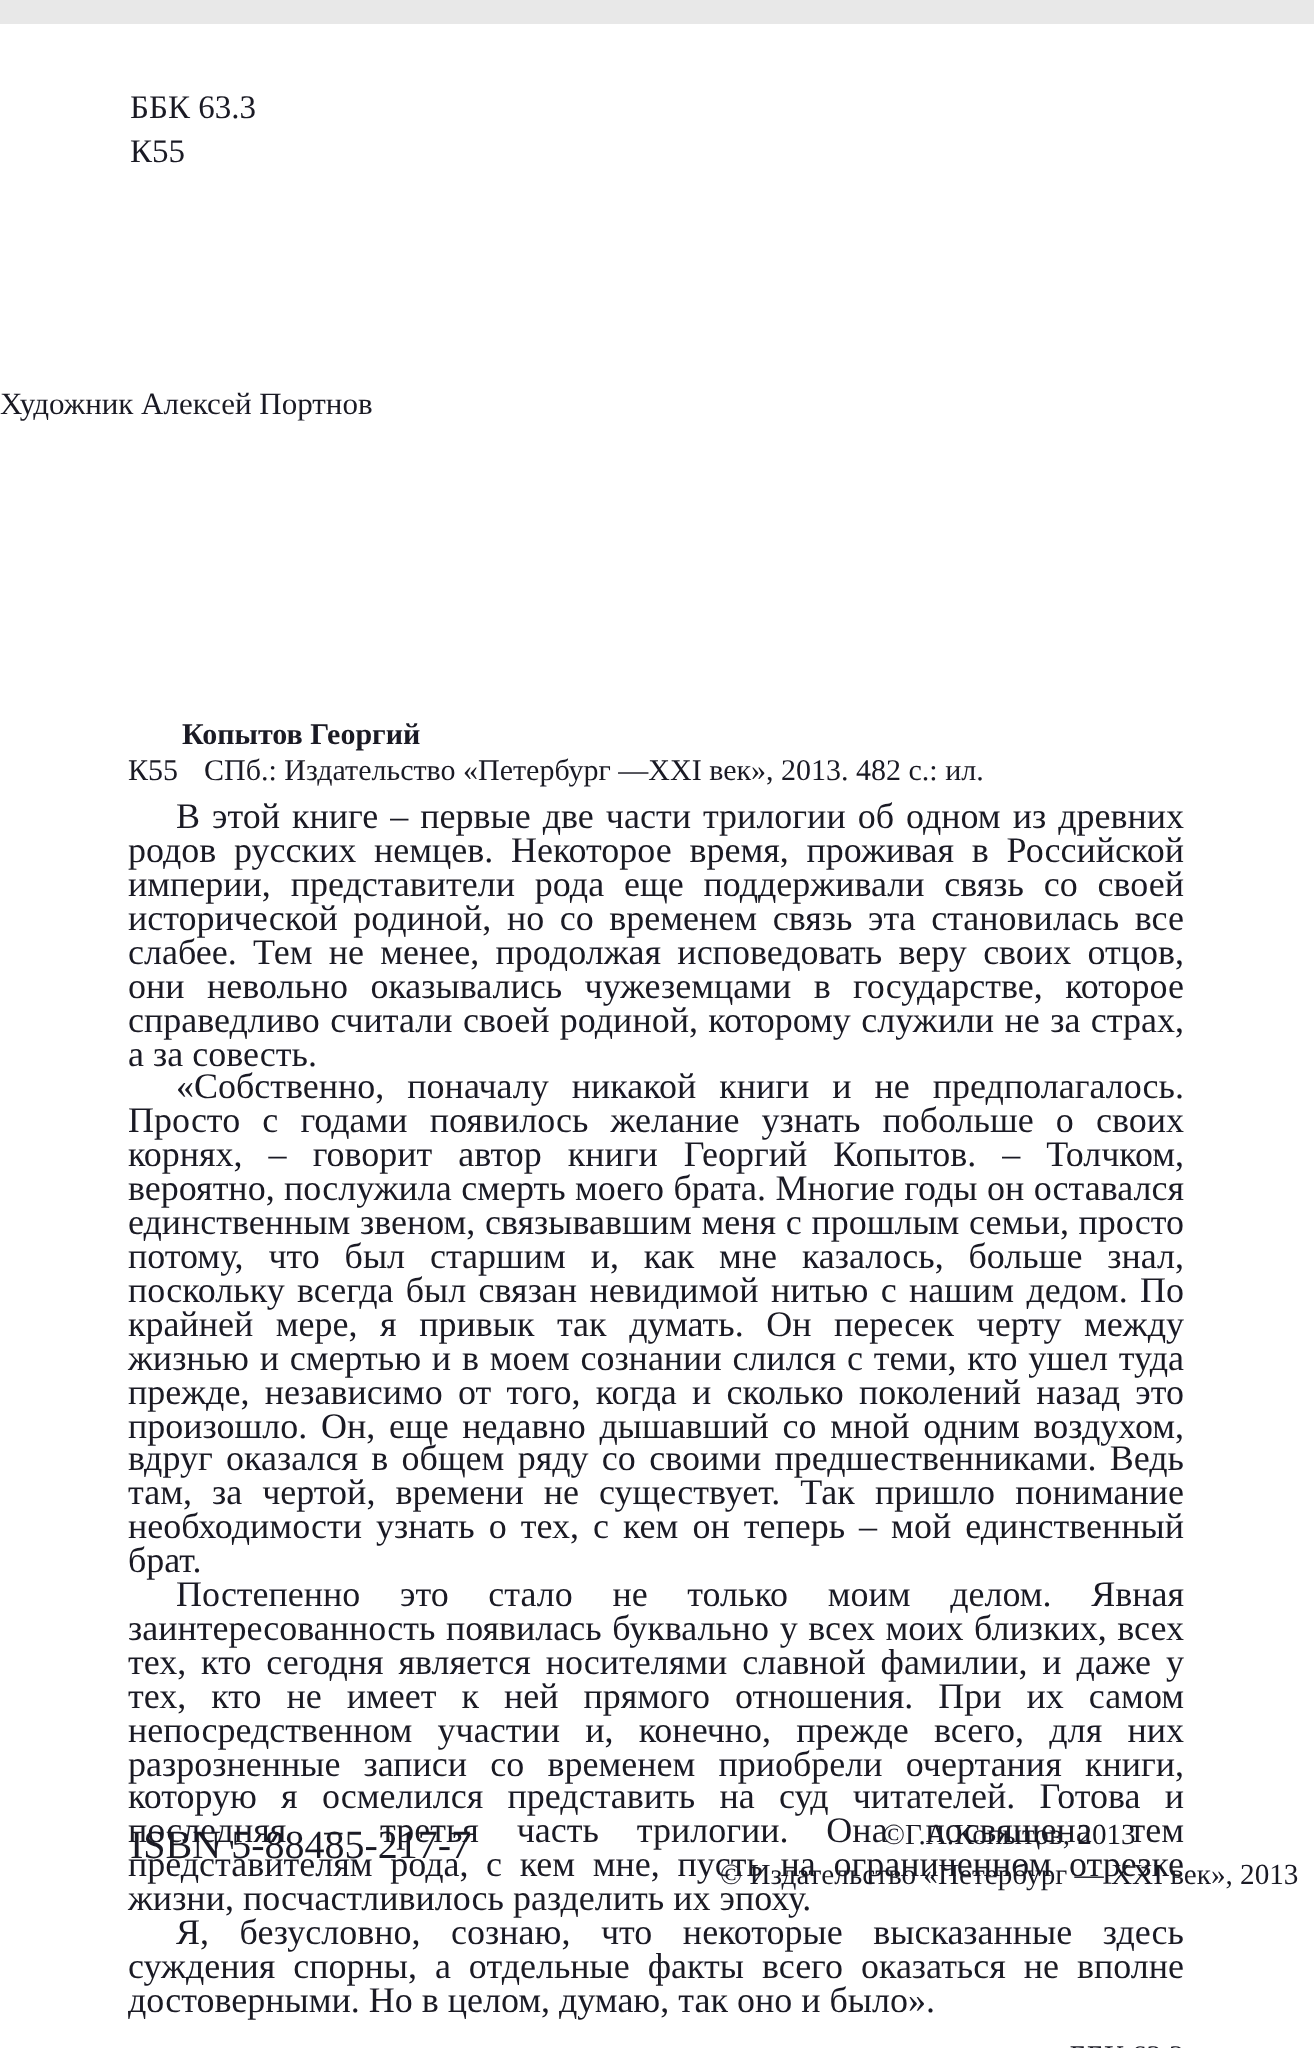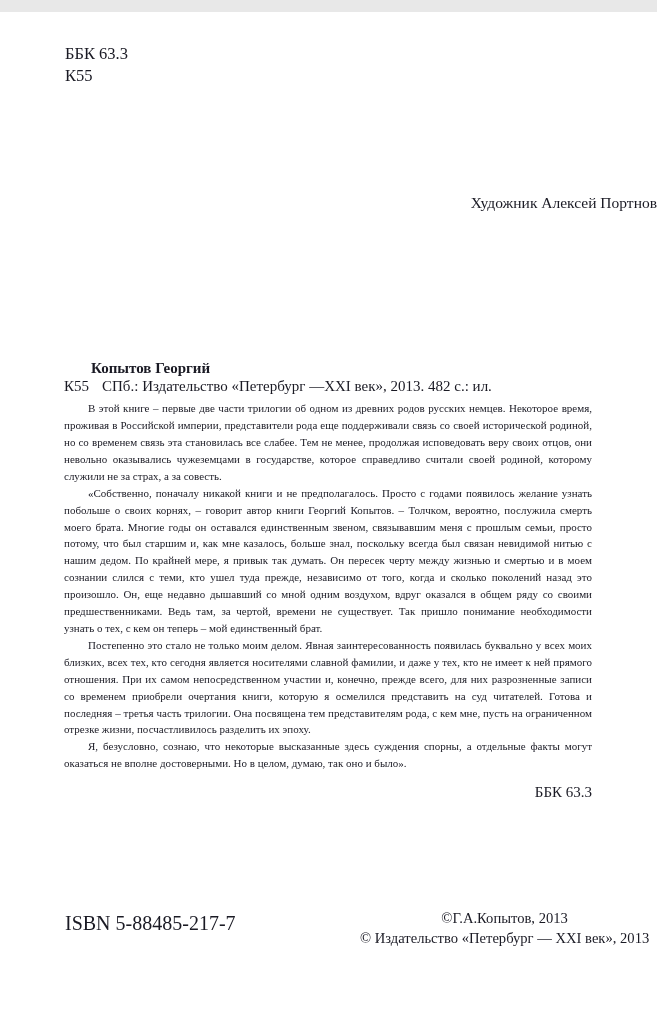--- a/index.html
+++ b/index.html
@@ -22,21 +22,21 @@
     left: 65px;
     top: 31px;
     font-size: 16.5px;
     line-height: 22px;
   }
   .artist {
     position: absolute;
     left: 0;
     right: 0;
     top: 182px;
-    text-align: right;
+    text-align: left;
     font-size: 15.5px;
   }
   .main {
     position: absolute;
     left: 64px;
     top: 348px;
     width: 528px;
   }
   .imprint {
     font-size: 15px;
@@ -55,21 +55,21 @@
     display: flex;
   }
   .imprint .code {
     flex: 0 0 38px;
   }
   .imprint .publish-line {
     flex: 1;
   }
   .annotation p {
     margin: 0;
-    font-size: 11px;
+    font-size: 18px;
     line-height: 16.9px;
     text-align: justify;
     text-indent: 24px;
   }
   .bbk-bottom {
     margin-top: 12px;
     text-align: right;
     font-size: 15px;
   }
   .footer {
@@ -113,21 +113,21 @@
       <div class="publish-row">
         <span class="code">К55</span>
         <span class="publish-line">СПб.: Издательство «Петербург —XXI век», 2013. 482 с.: ил.</span>
       </div>
     </div>
 
     <div class="annotation">
       <p>В этой книге – первые две части трилогии об одном из древних родов русских немцев. Некоторое время, проживая в Российской империи, представители рода еще поддерживали связь со своей исторической родиной, но со временем связь эта становилась все слабее. Тем не менее, продолжая исповедовать веру своих отцов, они невольно оказывались чужеземцами в государстве, которое справедливо считали своей родиной, которому служили не за страх, а за совесть.</p>
       <p>«Собственно, поначалу никакой книги и не предполагалось. Просто с годами появилось желание узнать побольше о своих корнях, – говорит автор книги Георгий Копытов. – Толчком, вероятно, послужила смерть моего брата. Многие годы он оставался единственным звеном, связывавшим меня с прошлым семьи, просто потому, что был старшим и, как мне казалось, больше знал, поскольку всегда был связан невидимой нитью с нашим дедом. По крайней мере, я привык так думать. Он пересек черту между жизнью и смертью и в моем сознании слился с теми, кто ушел туда прежде, независимо от того, когда и сколько поколений назад это произошло. Он, еще недавно дышавший со мной одним воздухом, вдруг оказался в общем ряду со своими предшественниками. Ведь там, за чертой, времени не существует. Так пришло понимание необходимости узнать о тех, с кем он теперь – мой единственный брат.</p>
       <p>Постепенно это стало не только моим делом. Явная заинтересованность появилась буквально у всех моих близких, всех тех, кто сегодня является носителями славной фамилии, и даже у тех, кто не имеет к ней прямого отношения. При их самом непосредственном участии и, конечно, прежде всего, для них разрозненные записи со временем приобрели очертания книги, которую я осмелился представить на суд читателей. Готова и последняя – третья часть трилогии. Она посвящена тем представителям рода, с кем мне, пусть на ограниченном отрезке жизни,  посчастливилось разделить их эпоху.</p>
-      <p>Я, безусловно, сознаю, что некоторые высказанные здесь суждения спорны, а отдельные факты могут оказаться не вполне достоверными. Но в целом, думаю,  так  оно и было».</p>
+      <p>Я, безусловно, сознаю, что некоторые высказанные здесь суждения спорны, а отдельные факты всего оказаться не вполне достоверными. Но в целом, думаю,  так  оно и было».</p>
     </div>
 
     <div class="bbk-bottom">ББК 63.3</div>
 
   </div>
 
   <div class="footer">
     <div class="isbn">ISBN 5-88485-217-7</div>
     <div class="copyrights">
       <div>©Г.А.Копытов, 2013</div>

